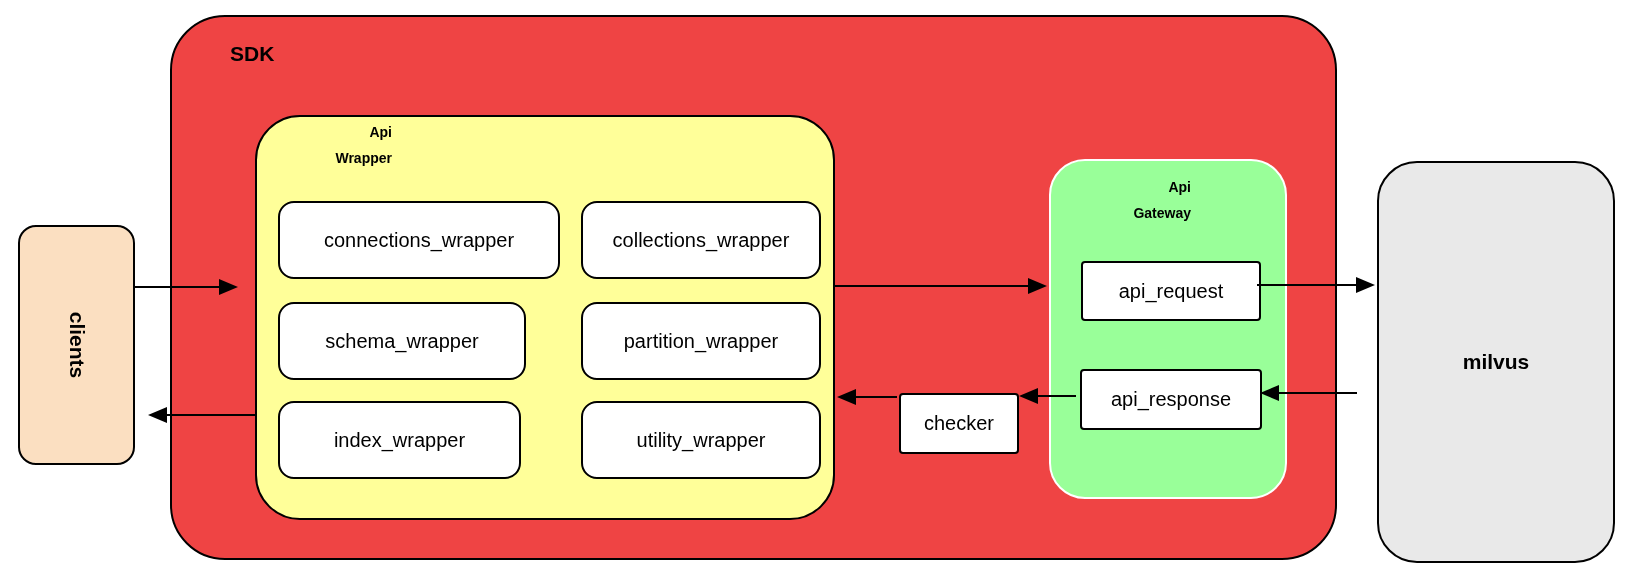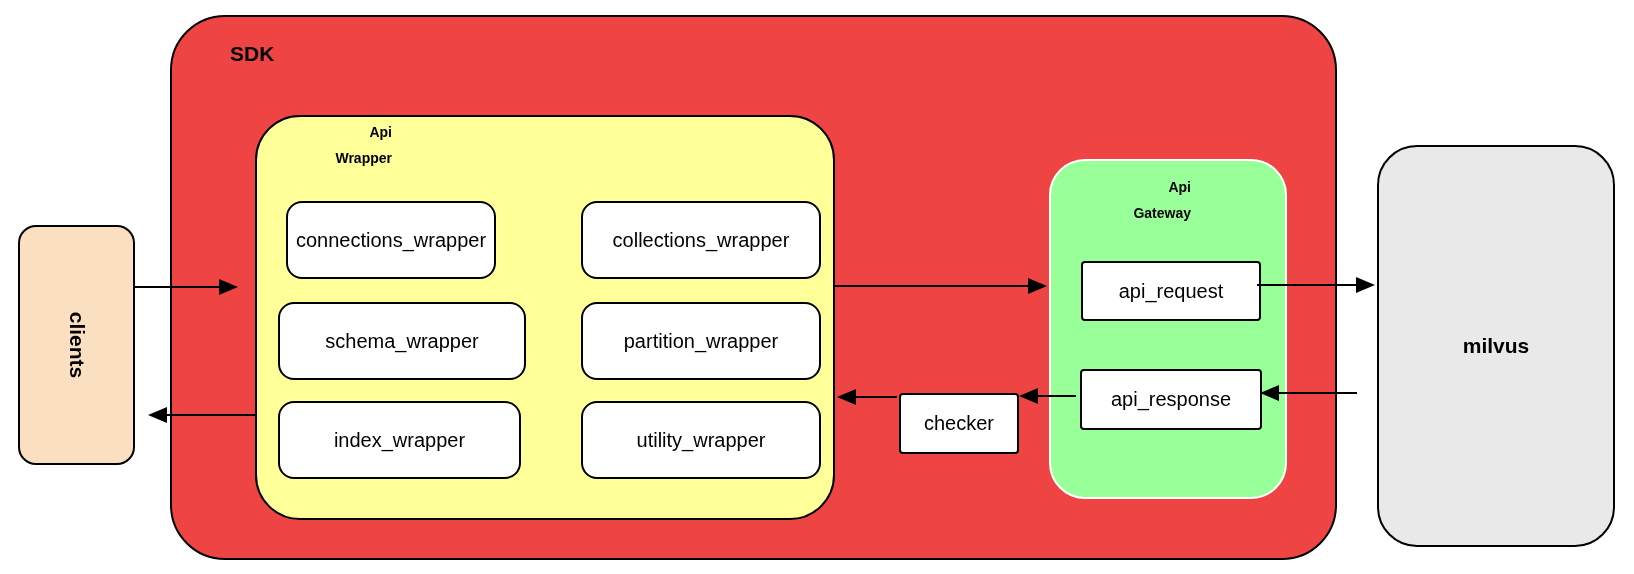--- a/index.html
+++ b/index.html
@@ -21,21 +21,21 @@
   .block-title{
     position:absolute;text-align:right;font-weight:bold;font-size:14px;line-height:26px;
     white-space:pre-line;
   }
   .api-wrapper .block-title{left:0;top:2px;width:135px;}
   .module{
     position:absolute;background:#fff;border:2px solid #000;border-radius:16px;
     height:78px;display:flex;align-items:center;justify-content:center;
     font-size:20px;box-sizing:border-box;
   }
-  .m0{left:21px;top:84px;width:210px;margin-left:8px;}
+  .m0{left:21px;top:84px;width:282px;}
   .m1{left:324px;top:84px;width:240px;}
   .m2{left:21px;top:185px;width:248px;}
   .m3{left:324px;top:185px;width:240px;}
   .m4{left:21px;top:284px;width:243px;}
   .m5{left:324px;top:284px;width:240px;}
   .small-box{
     position:absolute;background:#fff;border:2px solid #000;border-radius:4px;
     display:flex;align-items:center;justify-content:center;font-size:20px;box-sizing:border-box;
   }
   .checker{left:727px;top:351px;width:120px;height:61px;margin-top:25px;}
@@ -85,21 +85,21 @@
     <div class="small-box checker">checker</div>
 
     <div class="node api-gateway" style="background: rgb(153, 255, 153);">
       <div class="block-title"><span>Api</span><br><span>Gateway</span></div>
 
       <div class="small-box api-request">api_request</div>
       <div class="small-box api-response">api_response</div>
     </div>
   </div>
 
-  <div class="node milvus" style="background: rgb(233, 233, 233);">milvus</div>
+  <div class="node milvus" style="background: rgb(233, 233, 233); margin-top: 16px;">milvus</div>
 
   <div>
     <div class="hline" style="left:135px;top:286px;width:84px;"></div>
     <div class="head-r" style="left:219px;top:279px;"></div>
   </div>
 
   <div>
     <div class="hline" style="left:833px;top:285px;width:195px;"></div>
     <div class="head-r" style="left:1028px;top:278px;"></div>
   </div>

